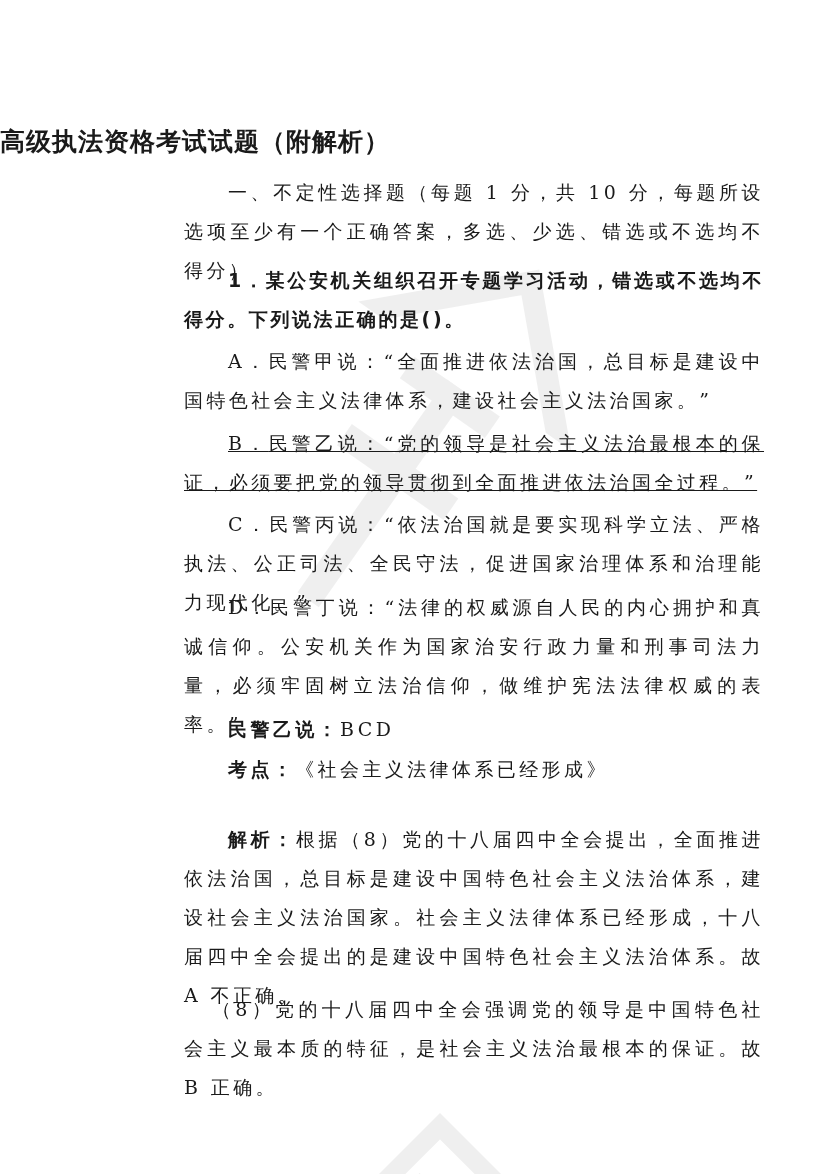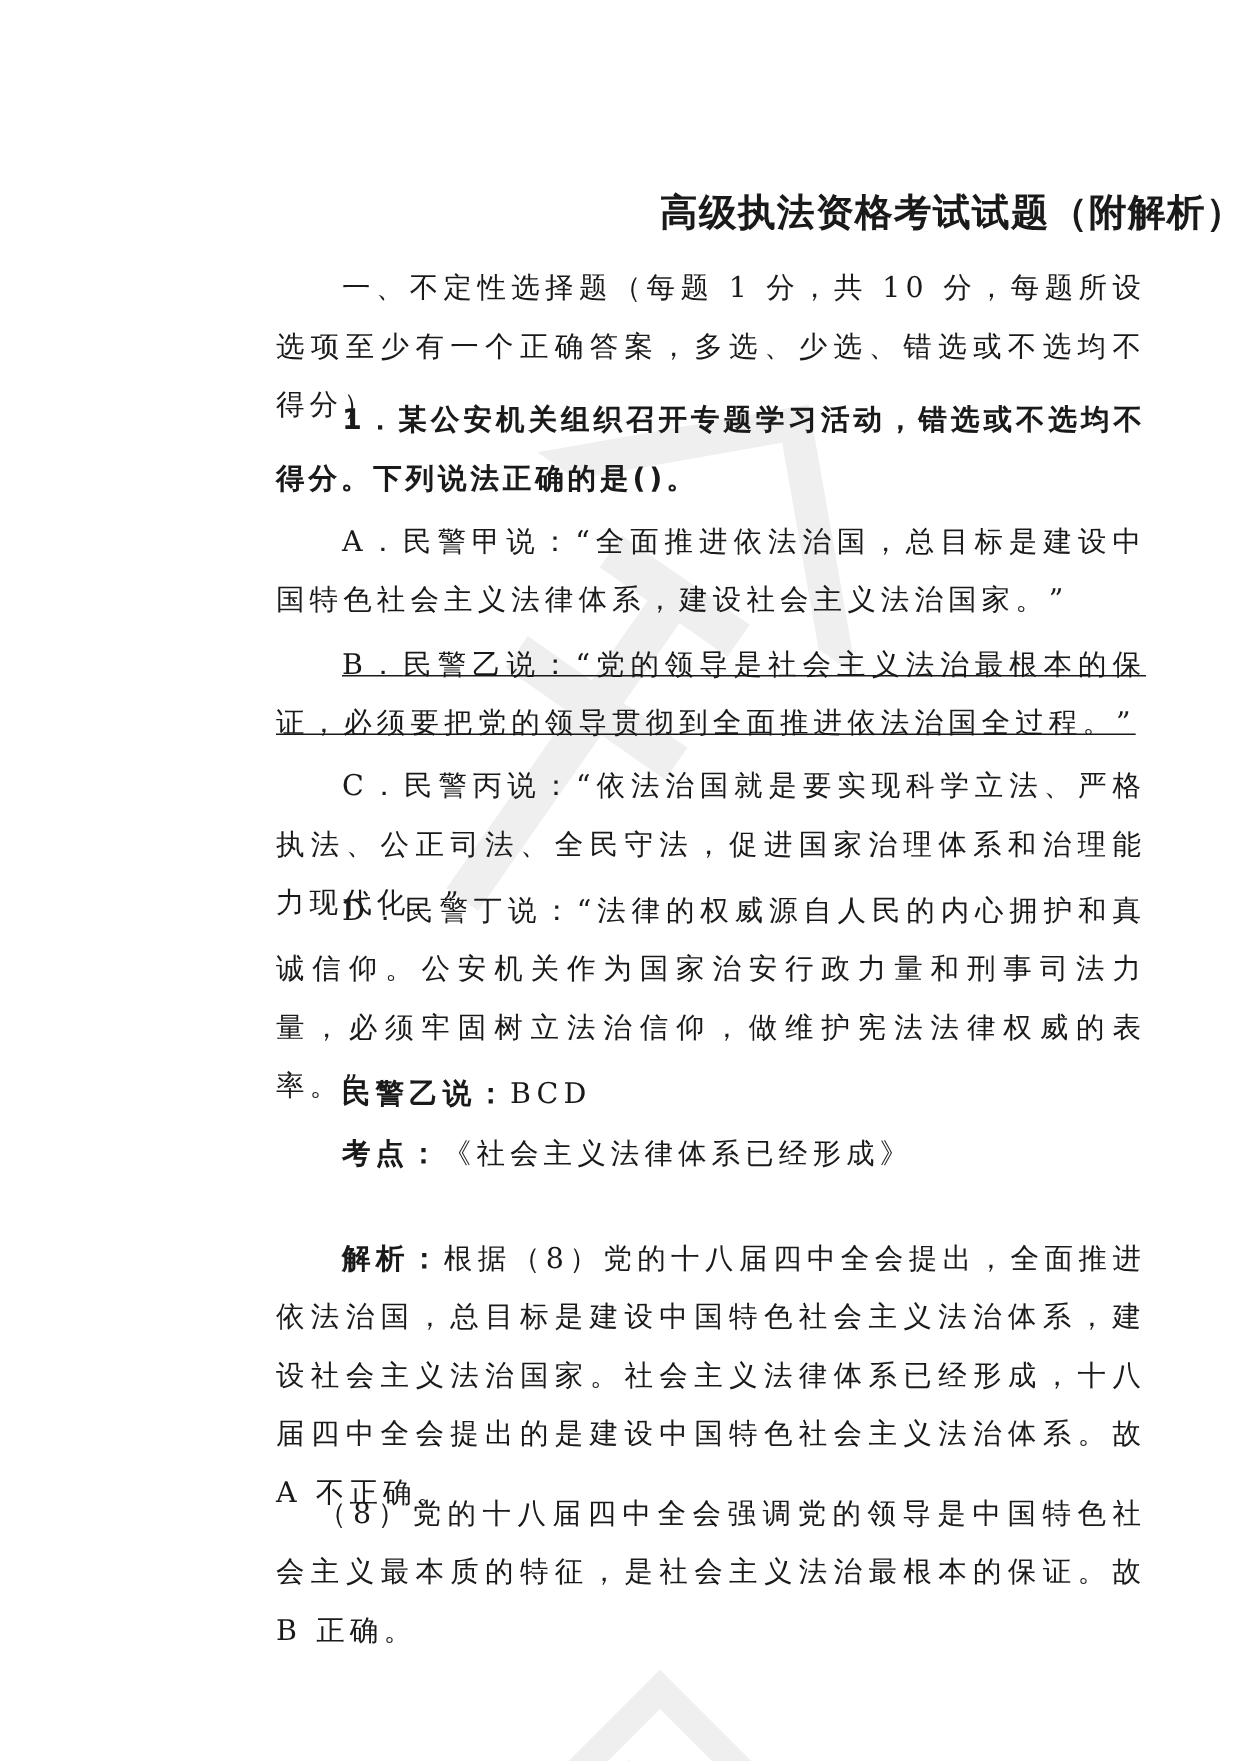--- a/index.html
+++ b/index.html
@@ -2,21 +2,21 @@
 <html><head>
 <meta charset="utf-8">
 <style>
   html, body { margin: 0; padding: 0; background: #ffffff; }
   body { width: 830px; height: 1174px; position: relative; overflow: hidden;
          font-family: "DejaVu Serif", "Liberation Serif", serif; color: #1a1a1a; }
   .watermark { position: absolute; pointer-events: none; opacity: 0.06; }
   .wm1 { left: 290px; top: 230px; width: 260px; height: 420px; transform: rotate(35deg); }
   .wm2 { left: 330px; top: 1110px; width: 220px; height: 160px; }
   .page { position: absolute; left: 125px; top: 0; width: 580px; }
-  .title { position: absolute; left: 0; width: 830px; top: 108px; text-align: right;
+  .title { position: absolute; left: 0; width: 830px; top: 108px; text-align: left;
            font-size: 25px; font-weight: bold; letter-spacing: 1px;
            font-family: "DejaVu Sans", "Liberation Sans", sans-serif; }
   .para { font-size: 19px; line-height: 39px; letter-spacing: 3.4px; margin: 0;
           text-align: justify; }
   .indent { text-indent: 44px; }
   .bold { font-weight: bold; font-family: "DejaVu Sans", "Liberation Sans", sans-serif; letter-spacing: 2.6px; }
   .blk { position: absolute; left: 12px; width: 580px; margin-left: 47px; }
   .label { font-weight: bold; font-family: "DejaVu Sans", "Liberation Sans", sans-serif; }
 </style>
 </head>

